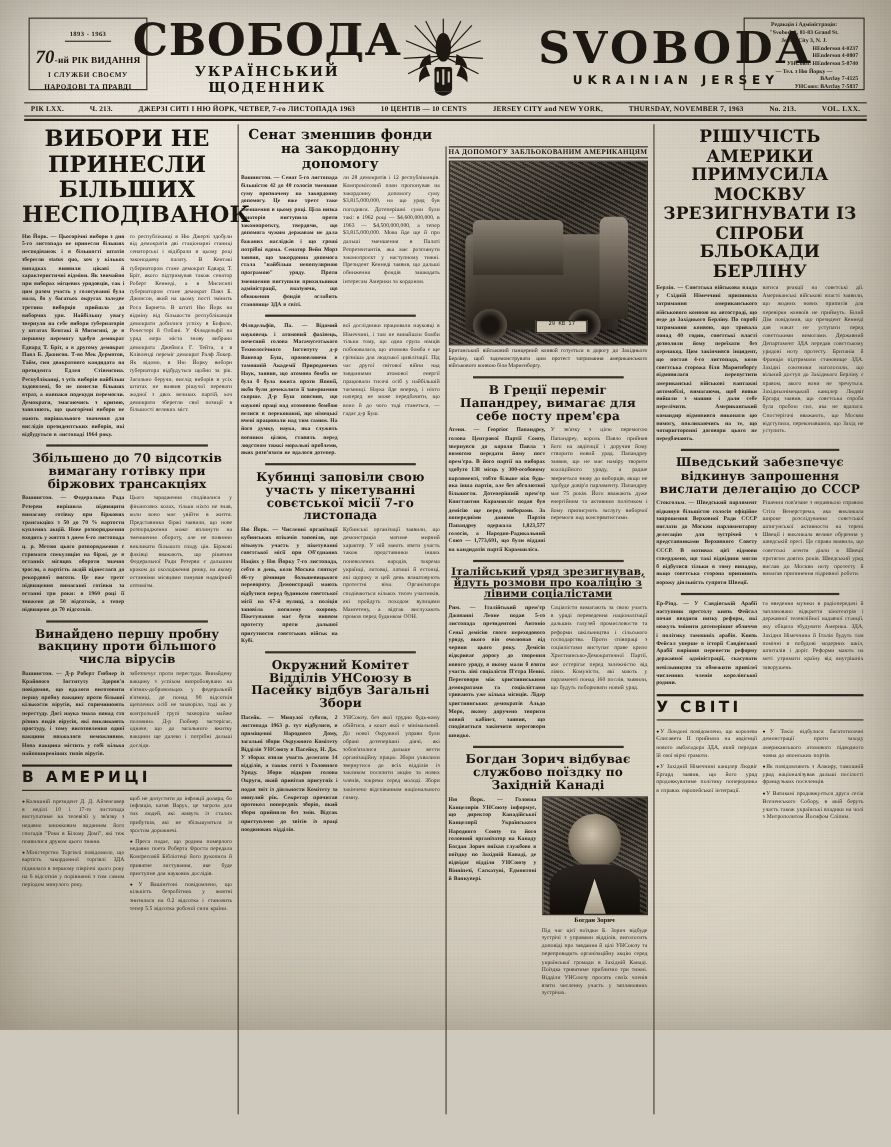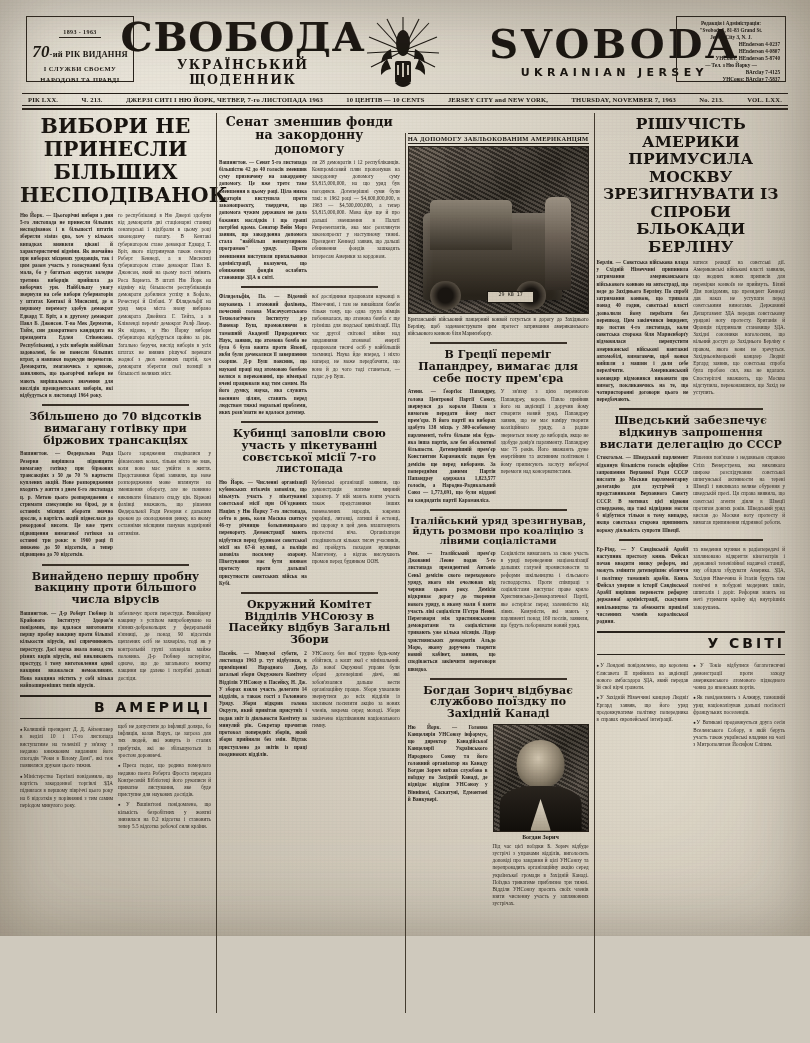--- a/index.html
+++ b/index.html
@@ -91,24 +91,24 @@
 
   .hl {
     text-align:center; font-weight:bold;
     font-family:"DejaVu Serif", serif;
     line-height:1.06; letter-spacing:.1px;
     margin:2px 0 4px 0;
   }
   .hl-xl { font-size:20.5px; line-height:1.13; }
   .hl-lg { font-size:12.5px; }
   .hl-md { font-size:11px; }
-  .hl-sm { font-size:9.5px; }
+  .hl-sm { font-size:9.5px;text-decoration:underline; }
 
   .sect-head {
-    text-align:right; font-weight:bold; font-size:14px; letter-spacing:3px;
+    text-align:left; font-weight:bold; font-size:14px; letter-spacing:3px;
     font-family:"DejaVu Sans", sans-serif;
     border-top:2.2px solid #2a241d; border-bottom:1px solid #2a241d;
     padding:2px 0 3px; margin:6px 0 4px;
   }
   .divider { border-top:1.4px solid #3b332a; margin:5px 22px 5px; }
   .divider.dbl { border-top:2.6px double #3b332a; }
 
   
   .body2 { display:flex; gap:5px; }
   .body2 > div { flex:1; }

